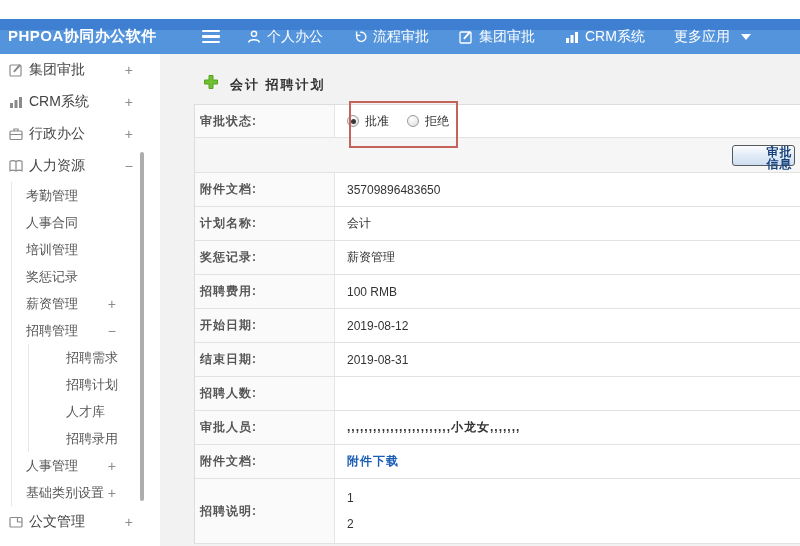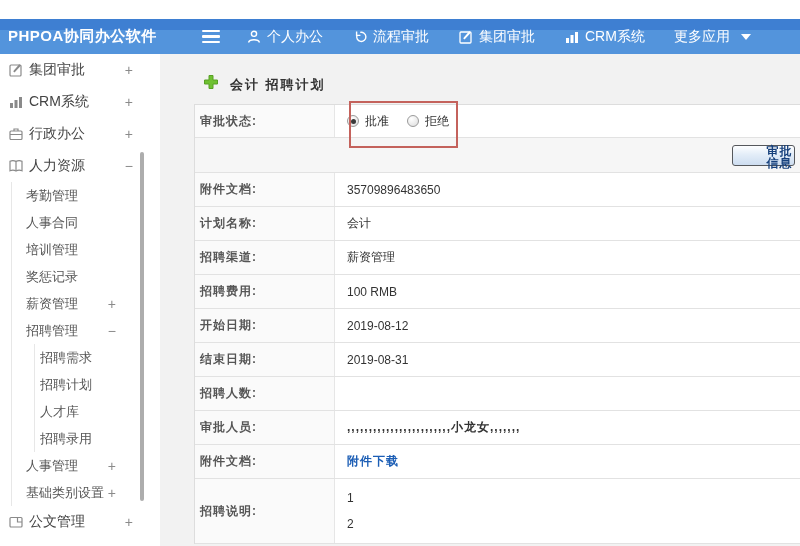--- a/index.html
+++ b/index.html
@@ -26,21 +26,21 @@
 
   
   .sidebar { width:160px; background:#fff; position:relative; overflow:hidden; flex:none; }
   .sb-item { display:flex; align-items:center; cursor:pointer; color:#444; }
   .sb-item.lv1 { height:32px; padding-left:8px; padding-right:27px; font-size:14px; }
   .sb-item.lv1 .sb-ico { width:17px; height:17px; margin-right:4px; flex:none; }
   .sb-label { flex:1; white-space:nowrap; overflow:hidden; }
   .sb-toggle { color:#8a8a8a; font-size:14px; flex:none; }
   .lv2group { margin-left:11px; border-left:1px solid #e7e7e7; }
   .sb-item.lv2 { height:27px; padding-left:14px; padding-right:44px; font-size:13px; color:#555; }
-  .lv3group { margin-left:22px; border-left:1px solid #e7e7e7; }
+  .lv3group { margin-left:16px; border-left:1px solid #e7e7e7;padding-left:32px; }
   .sb-item.lv3 { height:27px; padding-left:5px; font-size:13px; color:#555; }
   .sb-thumb { position:absolute; left:140px; top:98px; width:4px; height:349px;
     background:#adadad; border-radius:2px; }
 
   
   .main { flex:1; background:#f2f2f2; position:relative; }
   .main::after { content:''; position:absolute; right:0; top:0; width:3px; height:100%; background:#fafafa; }
   .title-row { display:flex; align-items:flex-end; gap:11px; margin:20px 0 10px 43px; height:20px; }
   .page-title { font-size:13px; font-weight:bold; color:#333; letter-spacing:2px; }
 
@@ -60,21 +60,21 @@
   .radio-opt { display:flex; align-items:center; gap:6px; margin-right:18px; cursor:pointer;
     font-size:12px; font-weight:normal; color:#333; }
   .rdot { width:12px; height:12px; border:1px solid #9a9a9a; border-radius:50%;
     background:radial-gradient(circle at 35% 30%, #ffffff, #dcdcdc); position:relative; flex:none; }
   .rdot.checked::after { content:''; position:absolute; left:3px; top:3px; width:5px; height:5px;
     background:#3a3a3a; border-radius:50%; }
 
   .approve-btn { position:absolute; right:64px; top:7px; width:63px; height:21px;
     border:1px solid #55585c; border-radius:3px; font-size:12px; font-weight:bold;
     color:#16407c; background:linear-gradient(180deg,#fdfeff 0%,#e3edf8 45%,#cdddf0 100%);
-    cursor:pointer; font-family:Liberation Mono, monospace; letter-spacing:1px; line-height:1;padding-left:32px; }
+    cursor:pointer; font-family:Liberation Sans, sans-serif; letter-spacing:1px; line-height:1;padding-left:32px; }
 
   .doc-link { color:#1c5eb5; font-weight:bold; text-decoration:none; cursor:pointer; letter-spacing:1px; }
   .approver-val { letter-spacing:1px; font-weight:bold; }
 
   .red-box { position:absolute; left:189px; top:47px; width:109px; height:47px;
     border:2px solid #c4625c; z-index:6; pointer-events:none; }
 </style>
 </head>
 <body>
 
@@ -266,21 +266,21 @@
 
       <div class="frow r-field">
         <div class="lbl">附件文档:</div>
         <div class="val">35709896483650</div>
       </div>
       <div class="frow r-field">
         <div class="lbl">计划名称:</div>
         <div class="val">会计</div>
       </div>
       <div class="frow r-field">
-        <div class="lbl">招聘渠道:</div>
+        <div class="lbl">奖惩记录:</div>
         <div class="val">薪资管理</div>
       </div>
       <div class="frow r-field">
         <div class="lbl">招聘费用:</div>
         <div class="val">100 RMB</div>
       </div>
       <div class="frow r-field">
         <div class="lbl">开始日期:</div>
         <div class="val">2019-08-12</div>
       </div>

